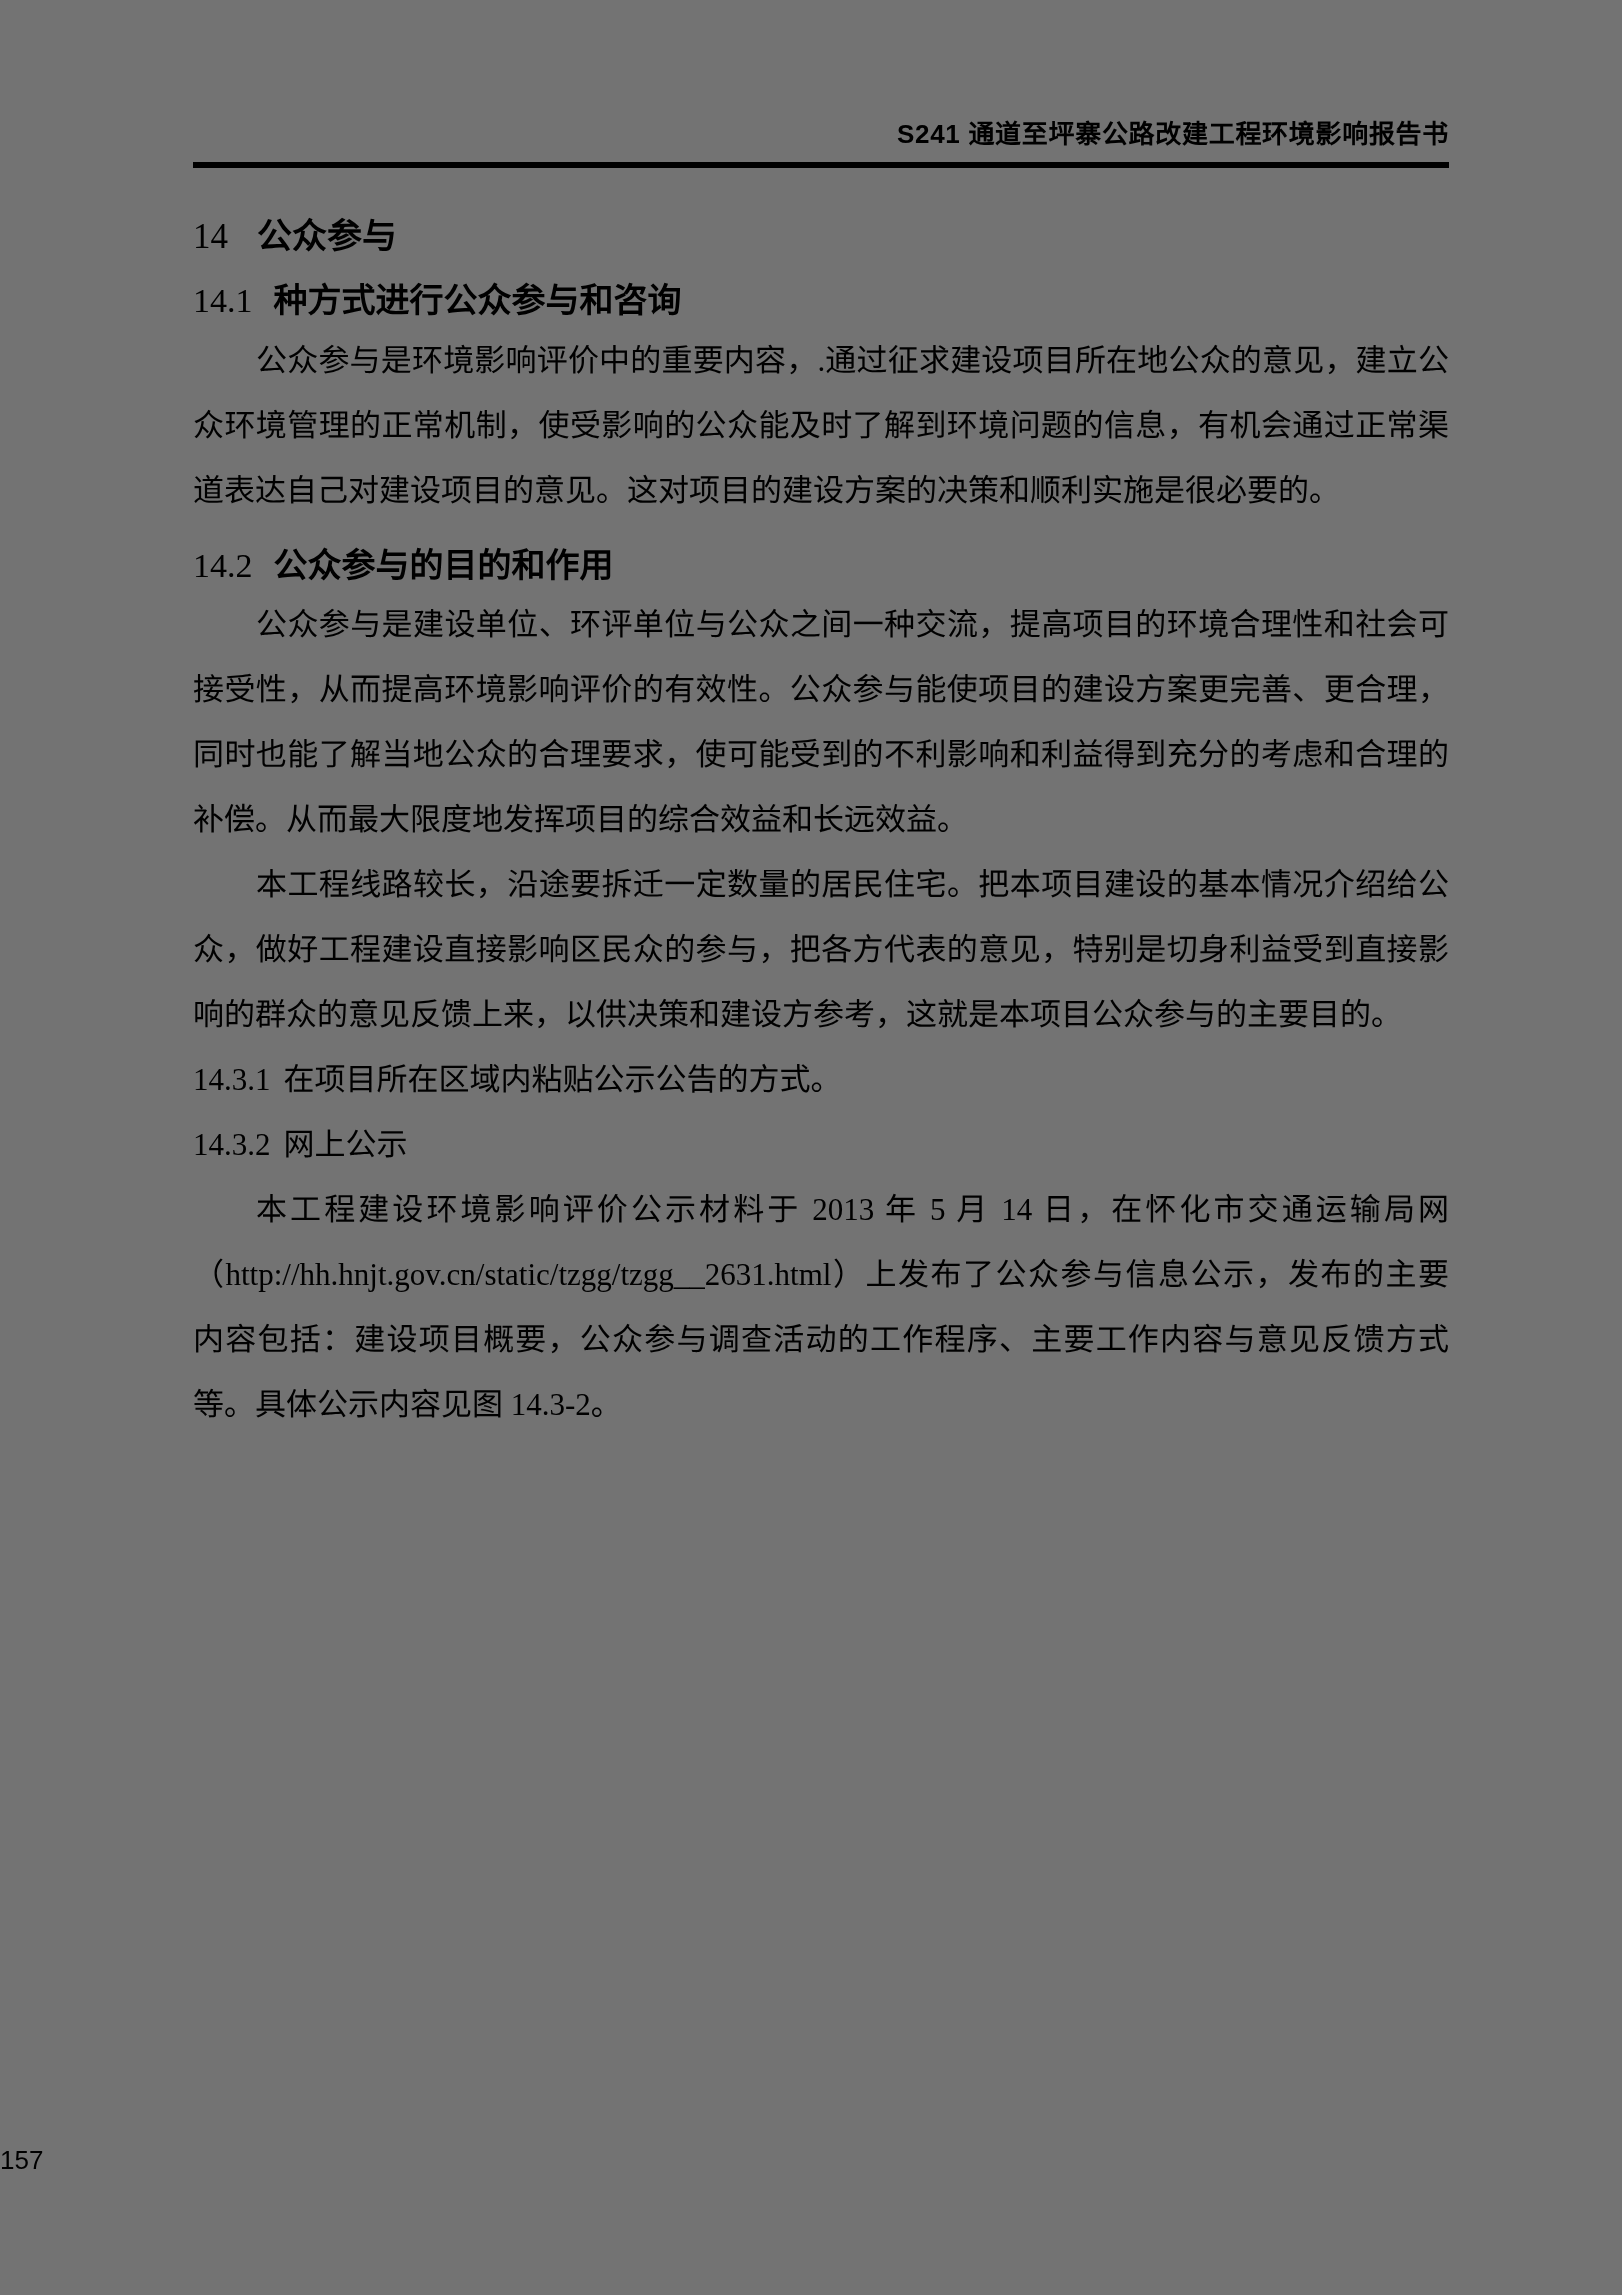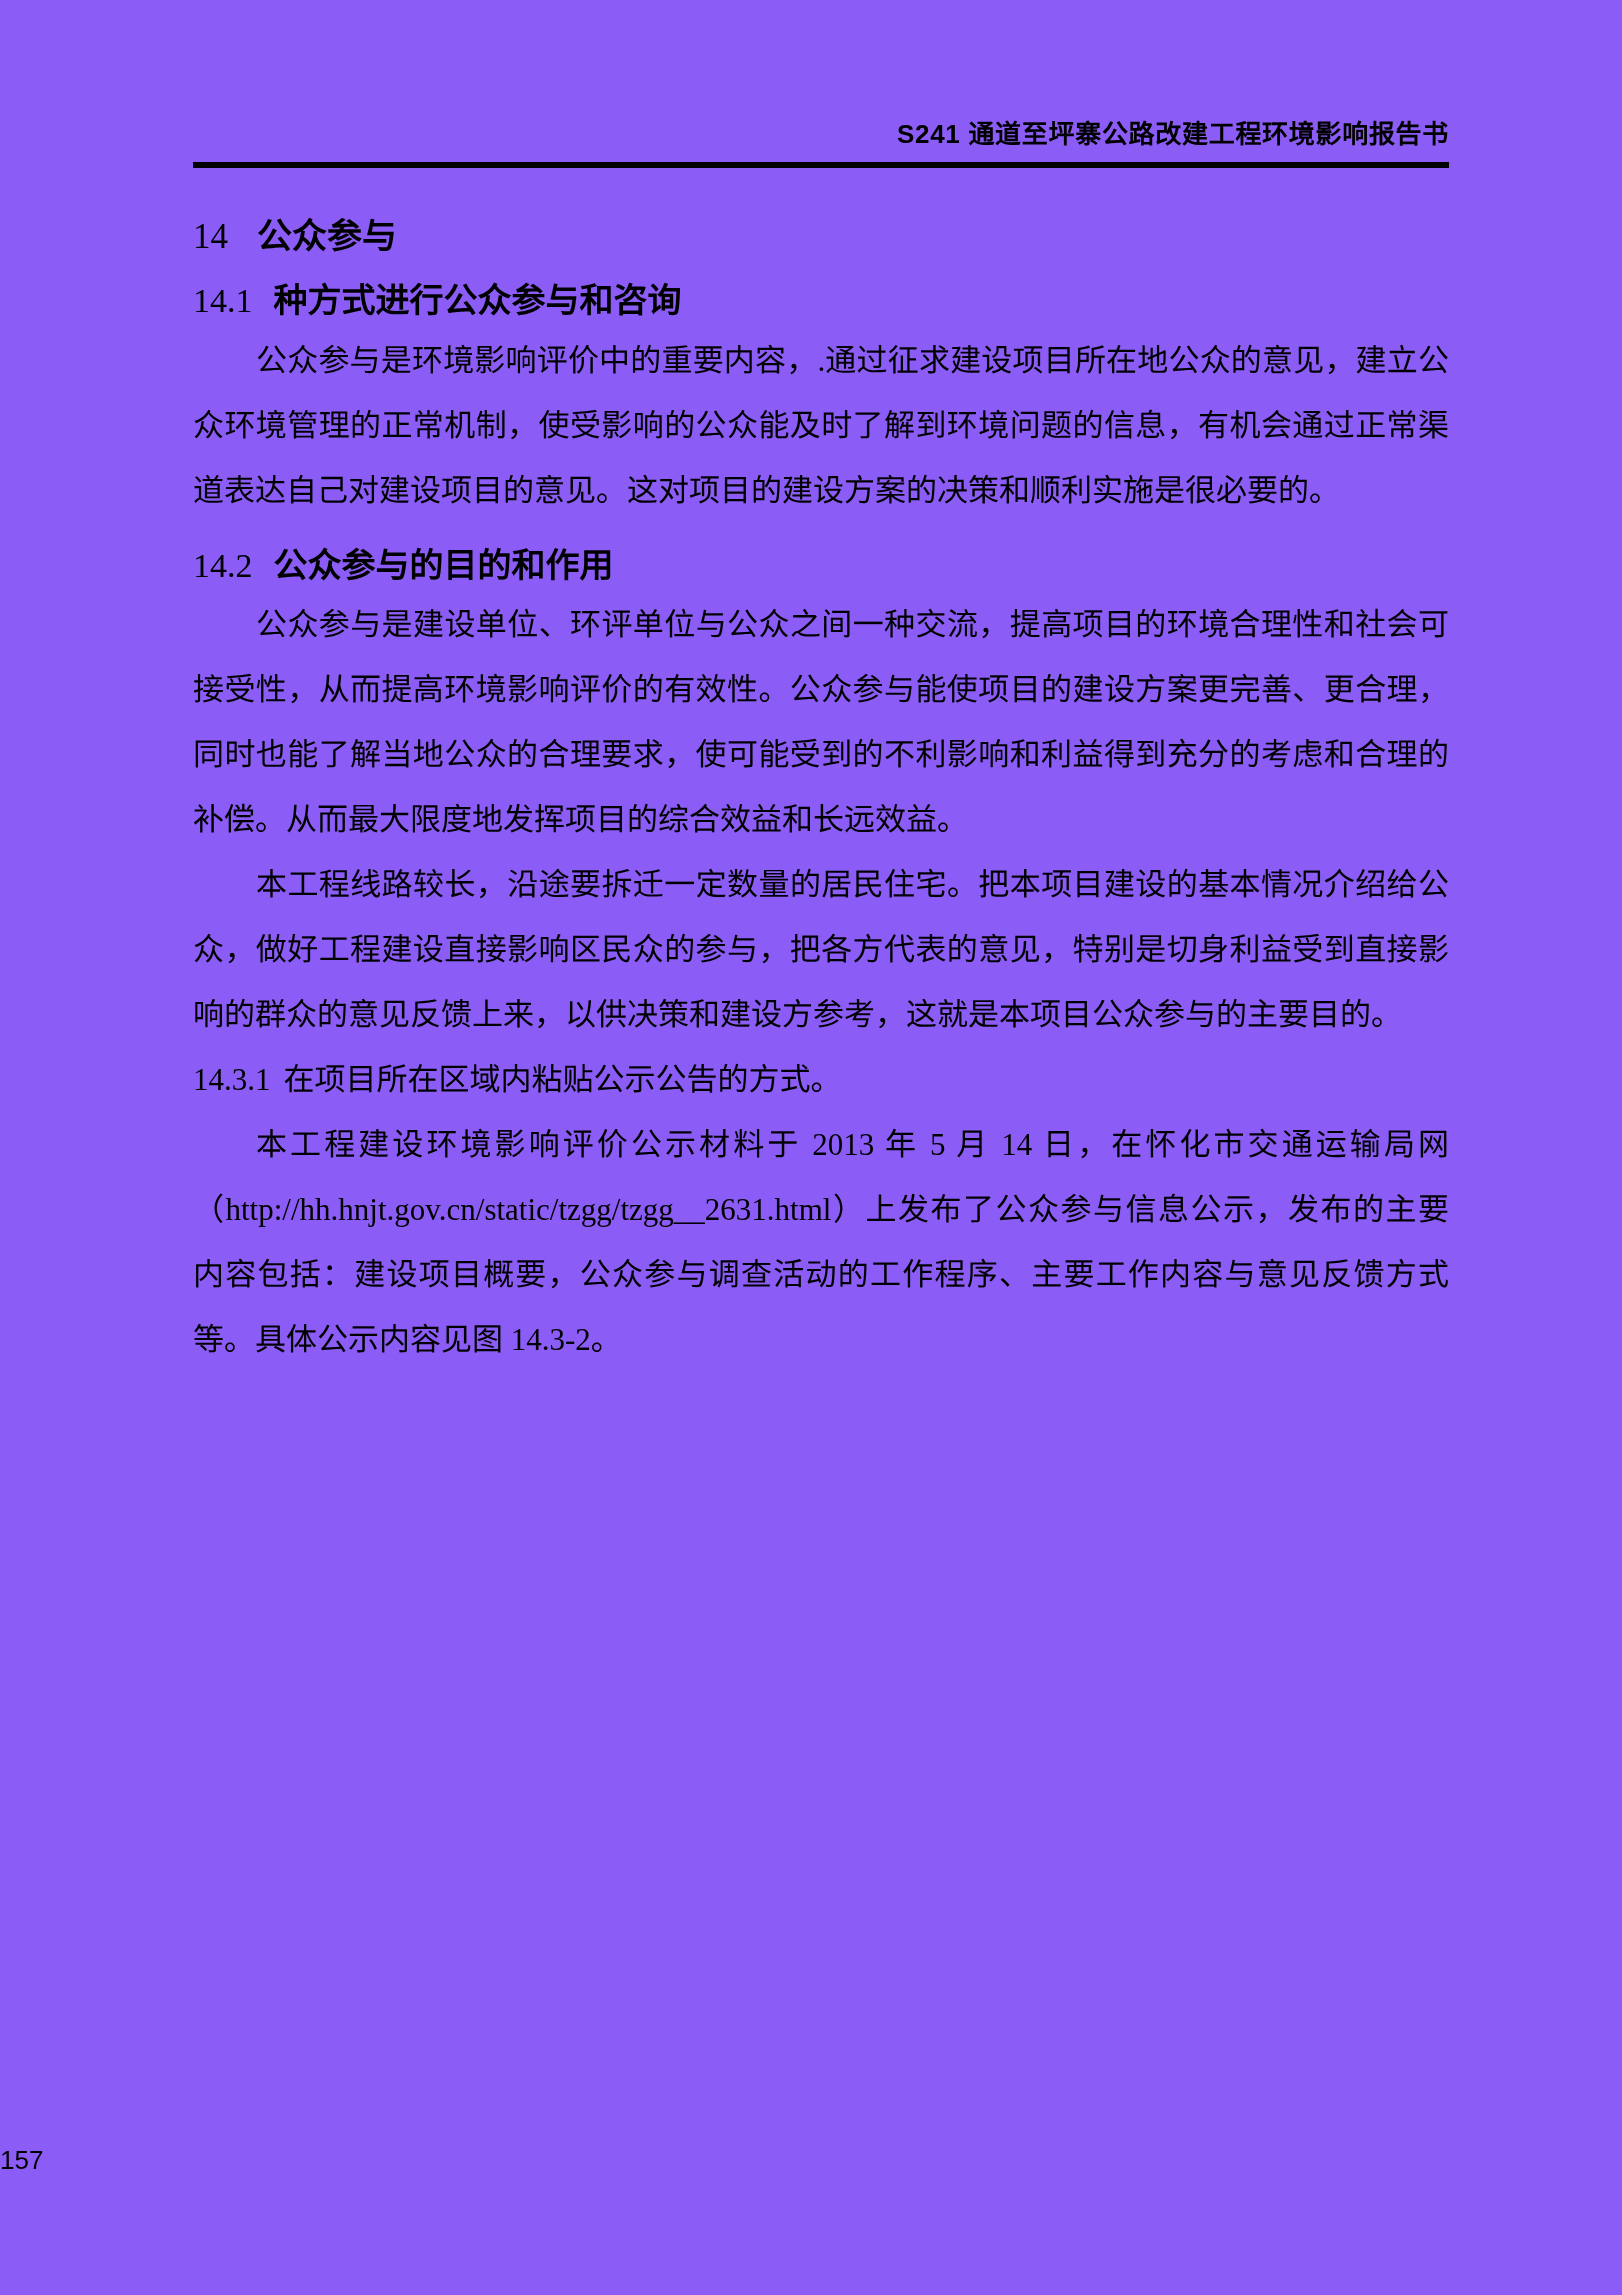--- a/index.html
+++ b/index.html
@@ -4,21 +4,21 @@
 <style>
   html, body {
     margin: 0;
     padding: 0;
     background: #ffffff;
   }
   .page {
     position: relative;
     width: 1622px;
     height: 2295px;
-    background: #8b5cf6;
+    background: #737373;
     color: #000000;
     font-family: "Liberation Serif", "DejaVu Serif", serif;
     overflow: hidden;
     box-sizing: border-box;
   }
   
   .running-header {
     position: absolute;
     top: 119px;
     left: 193px;
@@ -121,20 +121,23 @@
       <span class="num">14.2</span><span>公众参与的目的和作用</span>
     </h2>
     <p class="bodyp">公众参与是建设单位、环评单位与公众之间一种交流，提高项目的环境合理性和社会可接受性，从而提高环境影响评价的有效性。公众参与能使项目的建设方案更完善、更合理，同时也能了解当地公众的合理要求，使可能受到的不利影响和利益得到充分的考虑和合理的补偿。从而最大限度地发挥项目的综合效益和长远效益。</p>
     <p class="bodyp">本工程线路较长，沿途要拆迁一定数量的居民住宅。把本项目建设的基本情况介绍给公众，做好工程建设直接影响区民众的参与，把各方代表的意见，特别是切身利益受到直接影响的群众的意见反馈上来，以供决策和建设方参考，这就是本项目公众参与的主要目的。</p>
 
 
     <p class="subh">
       <span class="num">14.3.1</span><span>在项目所在区域内粘贴公示公告的方式。</span>
     </p>
 
+    <p class="subh">
+      <span class="num">14.3.2</span><span>网上公示</span>
+    </p>
     <p class="bodyp">本工程建设环境影响评价公示材料于 2013 年 5 月 14 日，在怀化市交通运输局网（http://hh.hnjt.gov.cn/static/tzgg/tzgg__2631.html）上发布了公众参与信息公示，发布的主要内容包括：建设项目概要，公众参与调查活动的工作程序、主要工作内容与意见反馈方式等。具体公示内容见图 14.3-2。</p>
 
   </div>
 
   <div class="footer">157</div>
 
 </div>
 
 
 </body></html>

